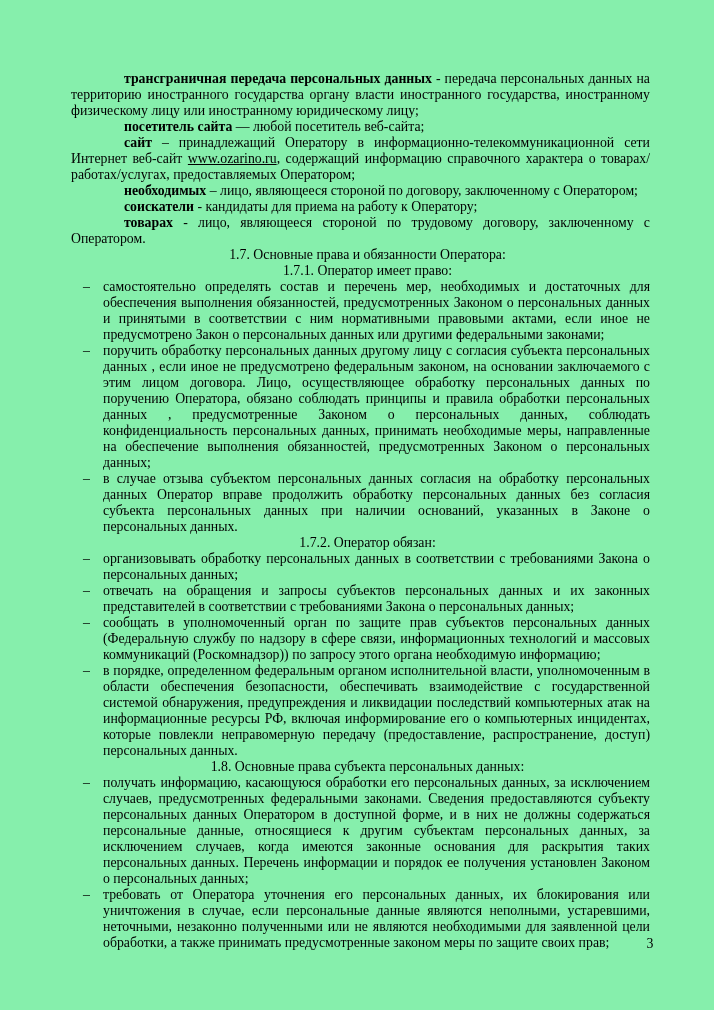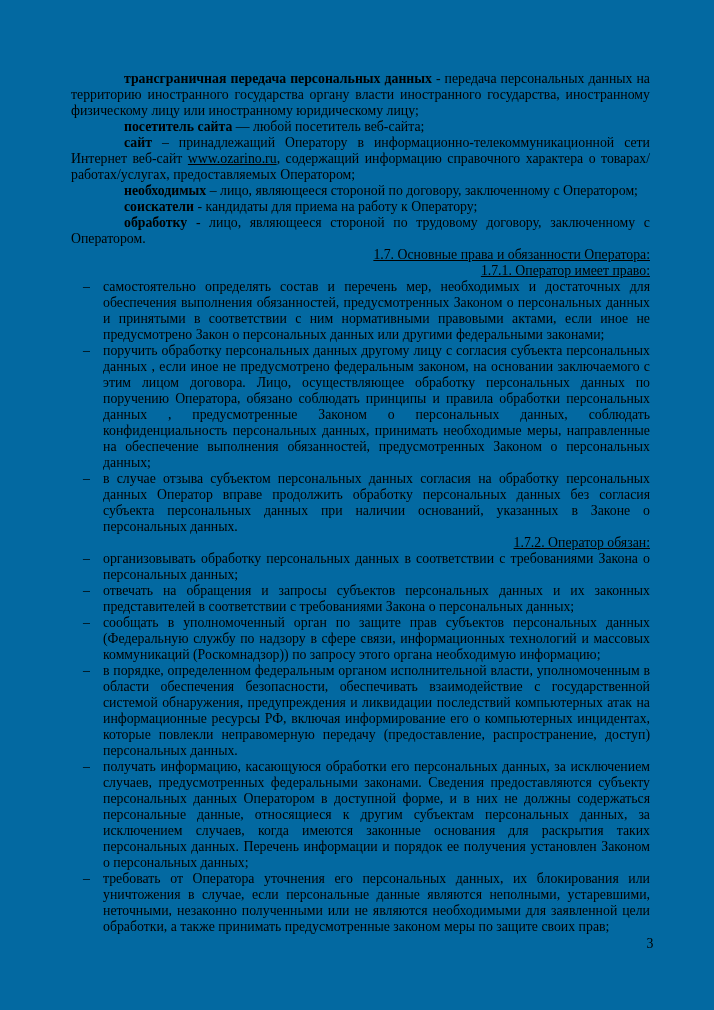--- a/index.html
+++ b/index.html
@@ -4,42 +4,41 @@
 <style>
   html, body {
     margin: 0;
     padding: 0;
     background: #ffffff;
   }
   .page {
     position: relative;
     width: 714px;
     height: 1010px;
-    background: #0369a1;
+    background: #86efac;
     font-family: "Liberation Serif", "DejaVu Serif", serif;
     font-size: 13.8px;
     line-height: 16px;
     color: #000000;
     overflow: hidden;
   }
   .content {
     position: absolute;
     left: 71px;
     top: 71px;
     width: 579px;
   }
   p { margin: 0; }
   .def {
     text-indent: 53px;
     text-align: justify;
   }
   .para-num {
     padding-left: 14px;
-    text-align: right;
-    text-decoration: underline;
+    text-align: center;
   }
   ul.dash-list {
     margin: 0;
     padding: 0;
     list-style: none;
   }
   ul.dash-list li {
     position: relative;
     padding-left: 32px;
     text-align: justify;
@@ -73,40 +72,41 @@
 
     <p class="def"><b>посетитель сайта</b><span> — любой посетитель веб-сайта;</span></p>
 
     <p class="def"><b>сайт</b><span> – принадлежащий Оператору в информационно-телекоммуникационной сети Интернет веб-сайт </span><a href="#" class="doclink">www.ozarino.ru</a><span>, содержащий информацию справочного характера о товарах/работах/услугах, предоставляемых Оператором;</span></p>
 
 
     <p class="def"><b>необходимых</b><span> – лицо, являющееся стороной по договору, заключенному с Оператором;</span></p>
 
     <p class="def"><b>соискатели</b><span> - кандидаты для приема на работу к Оператору;</span></p>
 
-    <p class="def"><b>обработку</b><span> - лицо, являющееся стороной по трудовому договору, заключенному с Оператором.</span></p>
+    <p class="def"><b>товарах</b><span> - лицо, являющееся стороной по трудовому договору, заключенному с Оператором.</span></p>
 
     <p class="para-num">1.7. Основные права и обязанности Оператора:</p>
     <p class="para-num">1.7.1. Оператор имеет право:</p>
 
     <ul class="dash-list">
       <li>самостоятельно определять состав и перечень мер, необходимых и достаточных для обеспечения выполнения обязанностей, предусмотренных Законом о персональных данных и принятыми в соответствии с ним нормативными правовыми актами, если иное не предусмотрено Закон о персональных данных или другими федеральными законами;</li>
       <li>поручить обработку персональных данных  другому лицу с согласия субъекта персональных данных , если иное не предусмотрено федеральным законом, на основании заключаемого с этим лицом договора. Лицо, осуществляющее обработку персональных данных  по поручению Оператора, обязано соблюдать принципы и правила обработки персональных данных , предусмотренные Законом о персональных данных, соблюдать конфиденциальность персональных данных, принимать необходимые меры, направленные на обеспечение выполнения обязанностей, предусмотренных Законом о персональных данных;</li>
       <li>в случае отзыва субъектом персональных данных  согласия на обработку персональных данных  Оператор вправе продолжить обработку персональных данных  без согласия субъекта персональных данных  при наличии оснований, указанных в Законе о персональных данных.</li>
     </ul>
 
     <p class="para-num">1.7.2. Оператор обязан:</p>
 
     <ul class="dash-list">
       <li>организовывать обработку персональных данных  в соответствии с требованиями Закона о персональных данных;</li>
       <li>отвечать на обращения и запросы субъектов персональных данных и их законных представителей в соответствии с требованиями Закона о персональных данных;</li>
       <li>сообщать в уполномоченный орган по защите прав субъектов персональных данных (Федеральную службу по надзору в сфере связи, информационных технологий и массовых коммуникаций (Роскомнадзор)) по запросу этого органа необходимую информацию;</li>
       <li>в порядке, определенном федеральным органом исполнительной власти, уполномоченным в области обеспечения безопасности, обеспечивать взаимодействие с государственной системой обнаружения, предупреждения и ликвидации последствий компьютерных атак на информационные ресурсы РФ, включая информирование его о компьютерных инцидентах, которые повлекли неправомерную передачу (предоставление, распространение, доступ) персональных данных.</li>
     </ul>
 
+    <p class="para-num">1.8. Основные права субъекта персональных данных:</p>
 
     <ul class="dash-list">
       <li>получать информацию, касающуюся обработки его персональных данных, за исключением случаев, предусмотренных федеральными законами. Сведения предоставляются субъекту персональных данных Оператором в доступной форме, и в них не должны содержаться персональные данные, относящиеся к другим субъектам персональных данных, за исключением случаев, когда имеются законные основания для раскрытия таких персональных данных. Перечень информации и порядок ее получения установлен Законом о персональных данных;</li>
       <li>требовать от Оператора уточнения его персональных данных, их блокирования или уничтожения в случае, если персональные данные являются неполными, устаревшими, неточными, незаконно полученными или не являются необходимыми для заявленной цели обработки, а также принимать предусмотренные законом меры по защите своих прав;</li>
     </ul>
 
   </div>
 
   <div class="page-number">3</div>
 </div>

